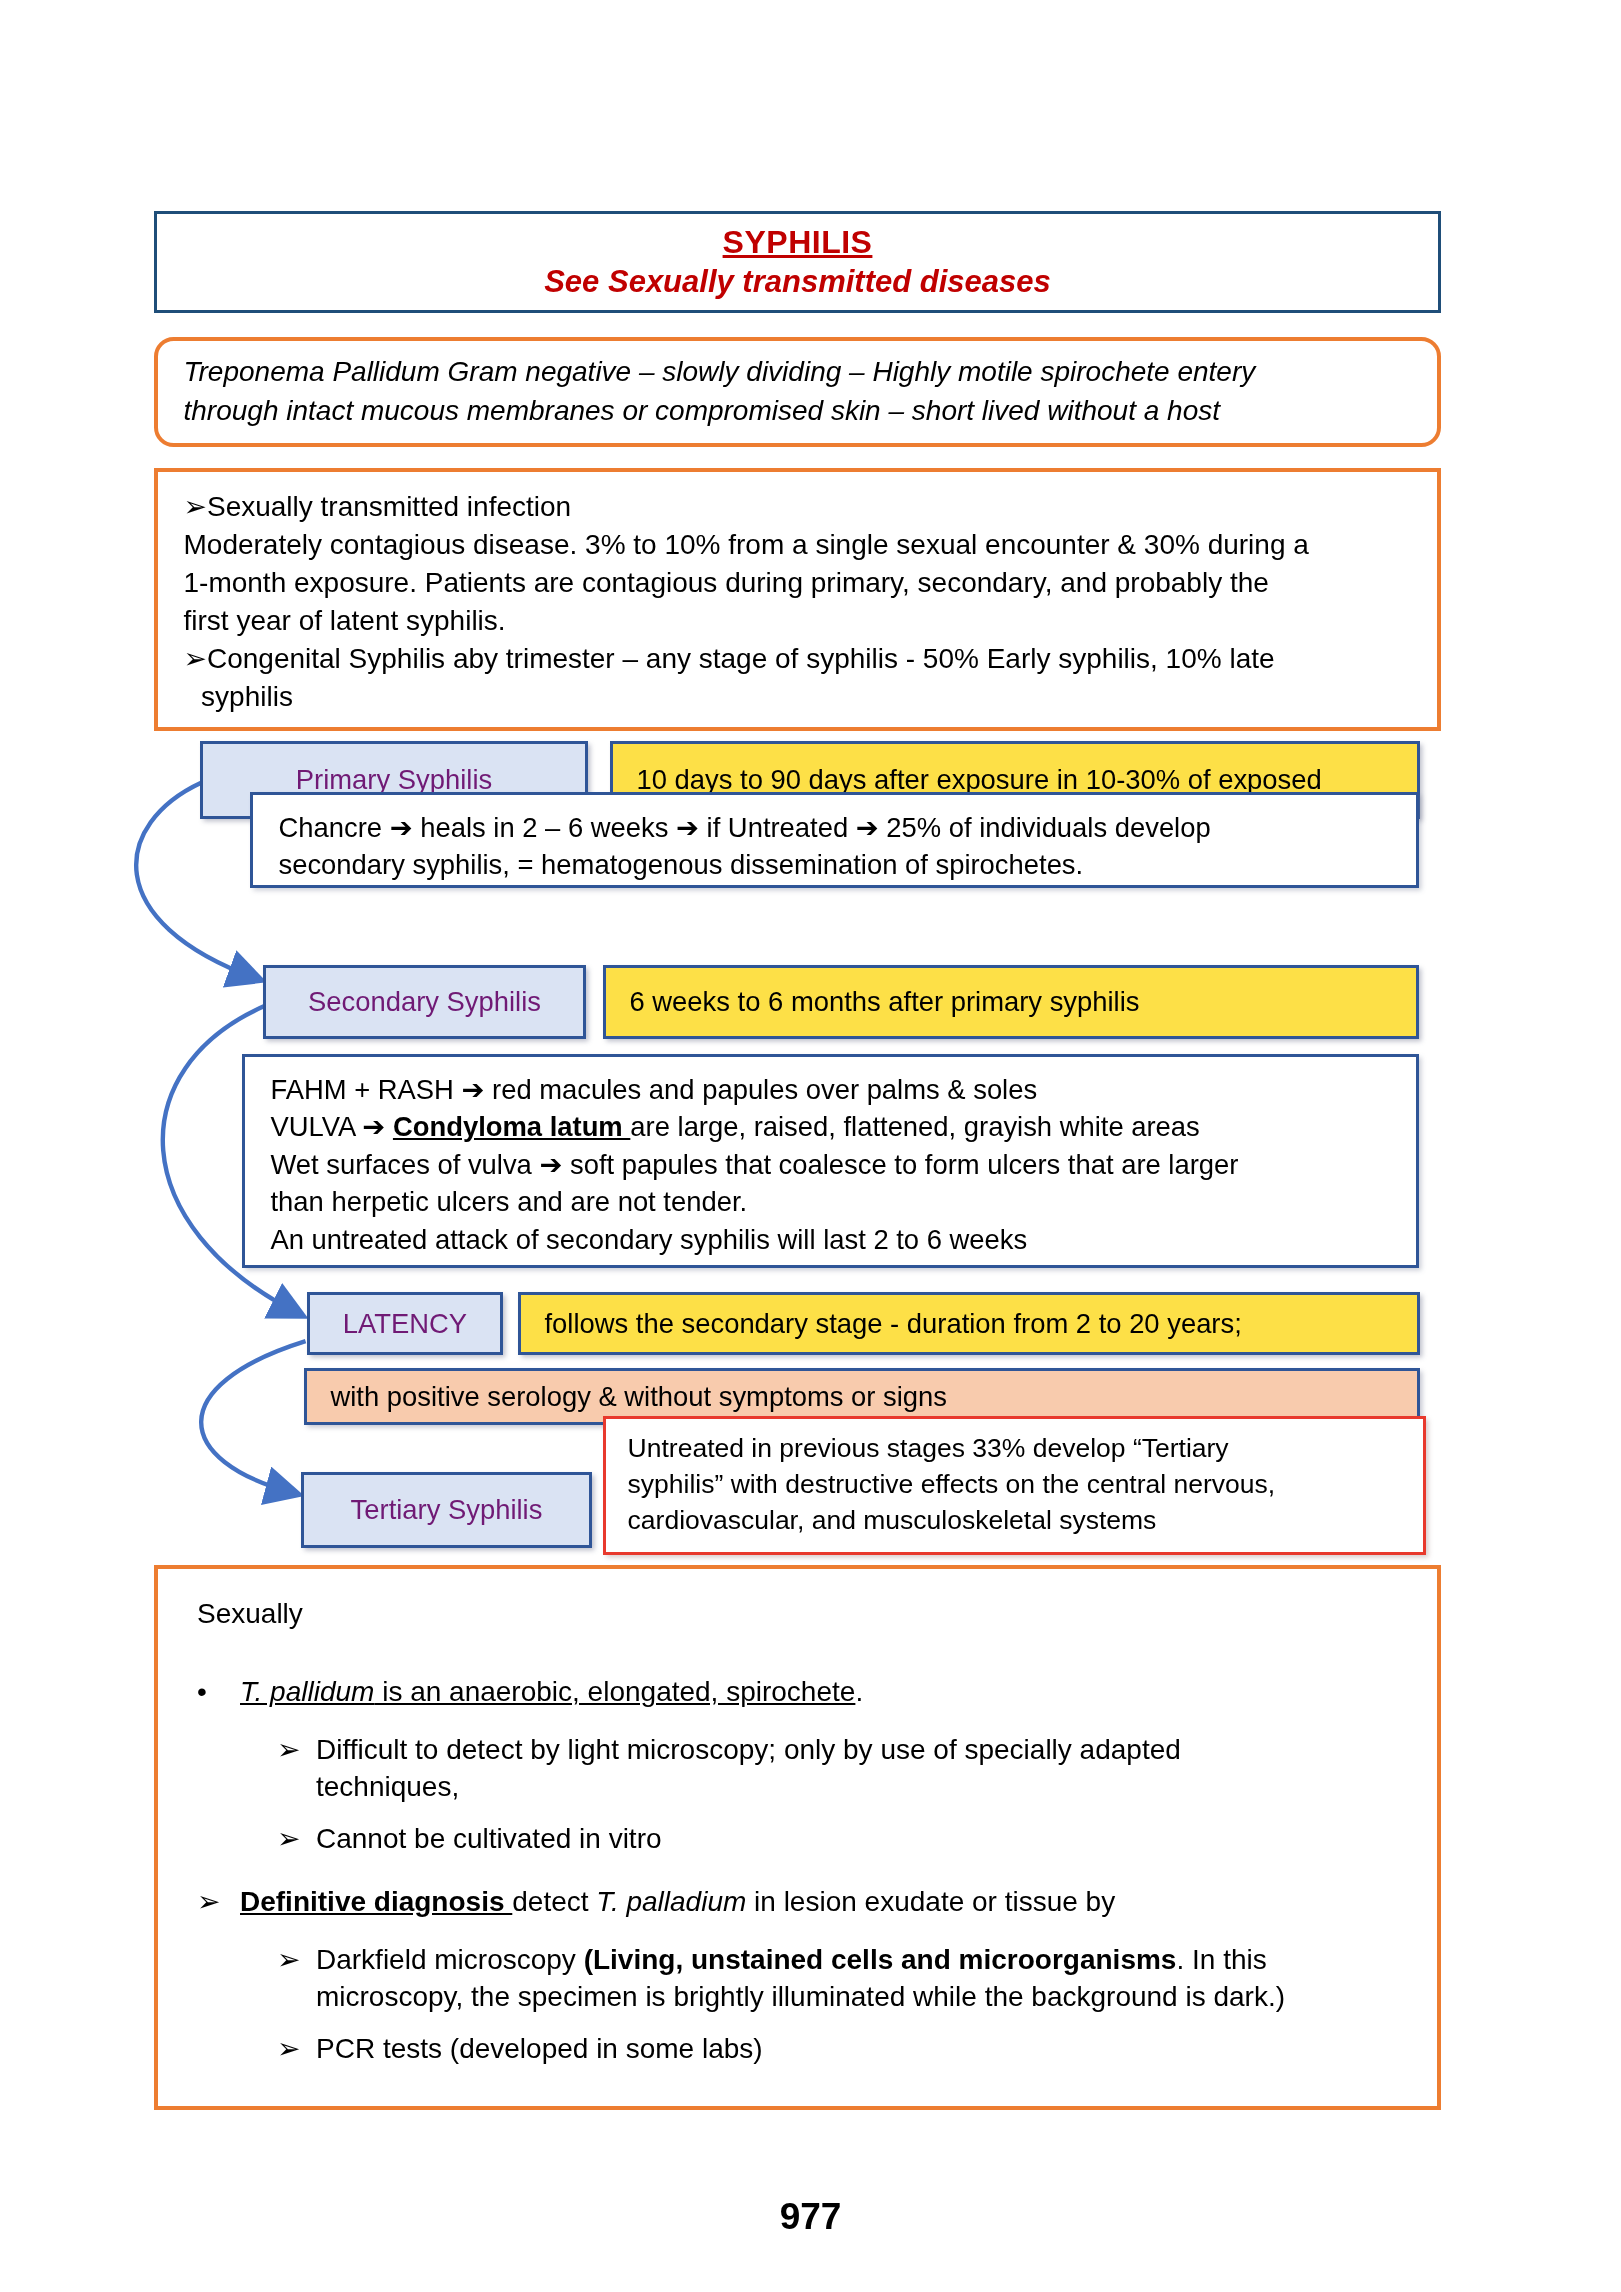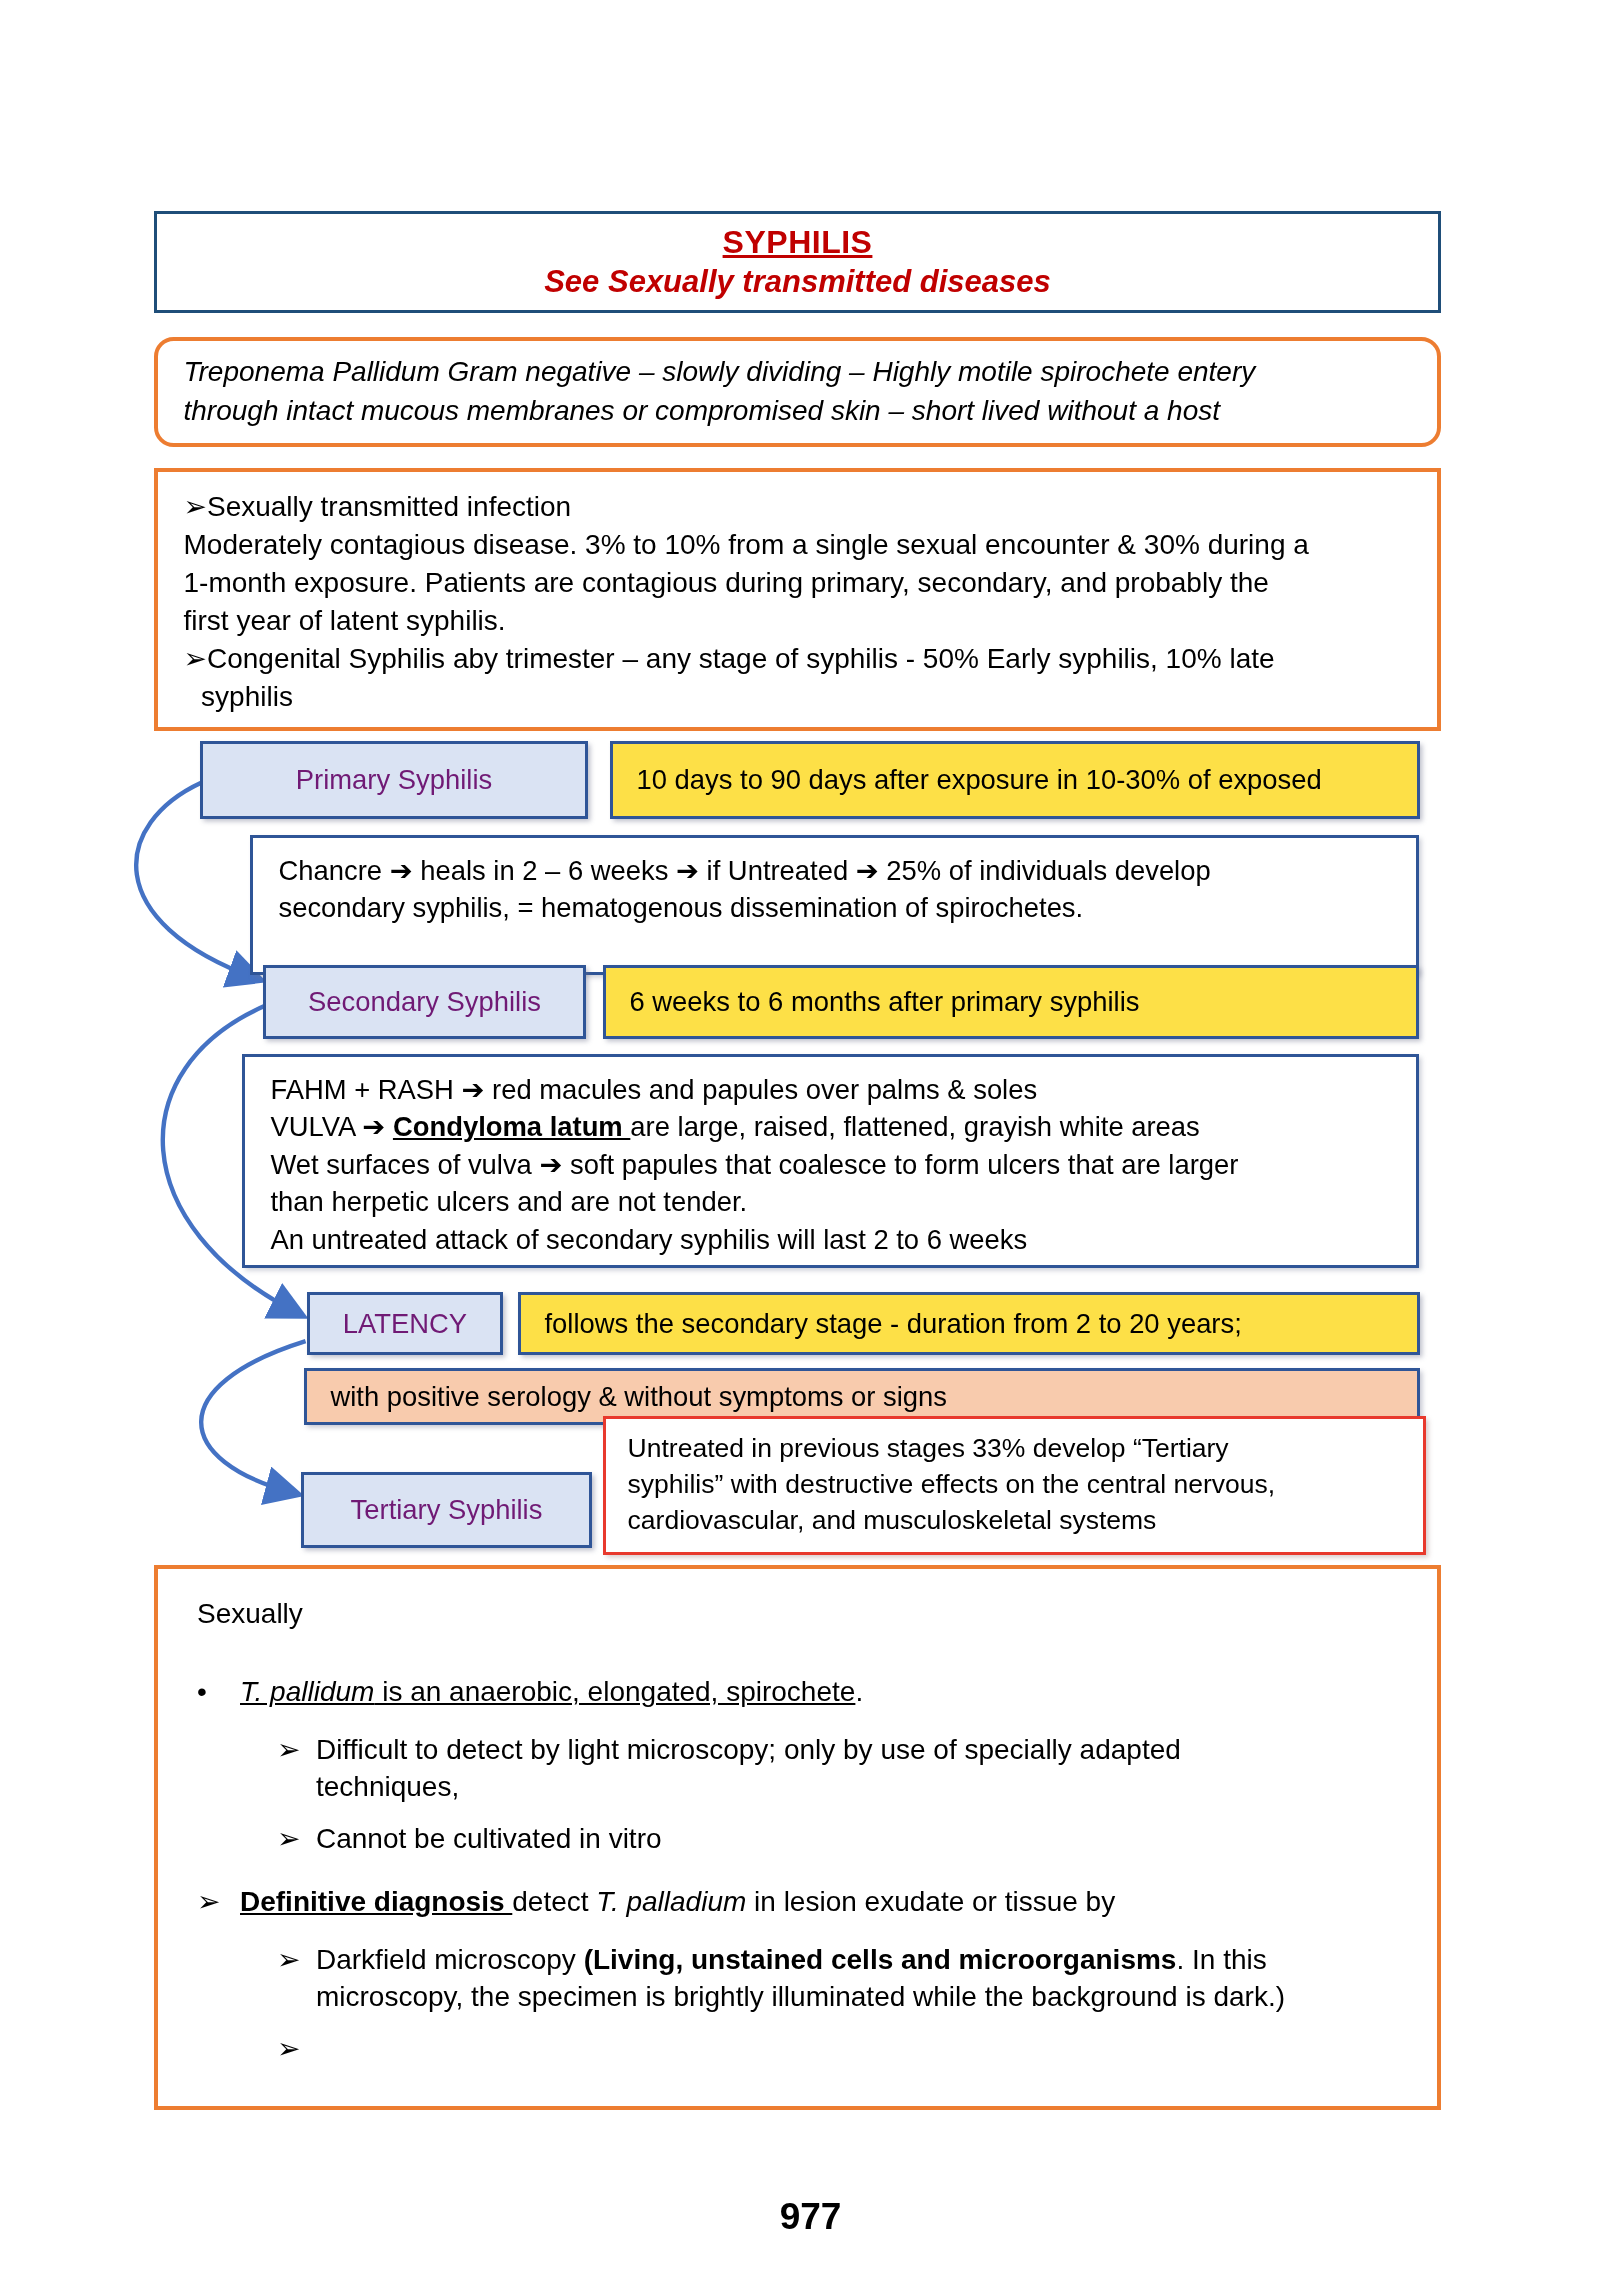--- a/index.html
+++ b/index.html
@@ -45,21 +45,21 @@
     box-shadow:2.9px 2.9px 4.9px rgba(110,115,140,.45);
   }
   .detail-box{
     background:#fff;border:3.9px solid #2F5597;
     font-size:27.4px;line-height:1.37;padding:13.7px 25.5px;
     box-shadow:2.9px 2.9px 4.9px rgba(110,115,140,.35);
   }
 
   #primary-label{left:200px;top:741px;width:388px;height:78px;}
   #primary-timing{left:610px;top:741px;width:810px;height:78px;}
-  #chancre-box{left:250px;top:835px;width:1169px;height:140px;}
+  #chancre-box{left:250px;top:792px;width:1169px;height:96px;}
   #secondary-label{left:263px;top:965px;width:323px;height:74px;}
   #secondary-timing{left:603px;top:965px;width:816px;height:74px;}
   #fahm-box{left:242px;top:1054px;width:1177px;height:214px;}
   #latency-label{left:307px;top:1292px;width:196px;height:63px;}
   #latency-timing{left:518px;top:1292px;width:902px;height:63px;}
   #serology-box{
     left:304px;top:1368px;width:1116px;height:57px;
     background:#F8CBAD;border:3.9px solid #2F5597;
     display:flex;align-items:center;font-size:27.4px;padding-left:23.5px;
     box-shadow:2.9px 2.9px 4.9px rgba(110,115,140,.4);
@@ -183,17 +183,18 @@
     <span><b><u>Definitive diagnosis </u></b>detect <i>T. palladium</i> in lesion exudate or tissue by</span>
   </div>
 
   <div class="diag-row lvl2 mb-sm">
     <span class="blt">➢</span>
     <span>Darkfield microscopy <b>(Living, unstained cells and microorganisms</b>. In this<br>microscopy, the specimen is brightly illuminated while the background is dark.)</span>
   </div>
 
   <div class="diag-row lvl2">
     <span class="blt">➢</span>
+    <span>PCR tests (developed in some labs)</span>
   </div>
 </div>
 
 <div id="page-number" class="abs">977</div>
 
 
 </body></html>

